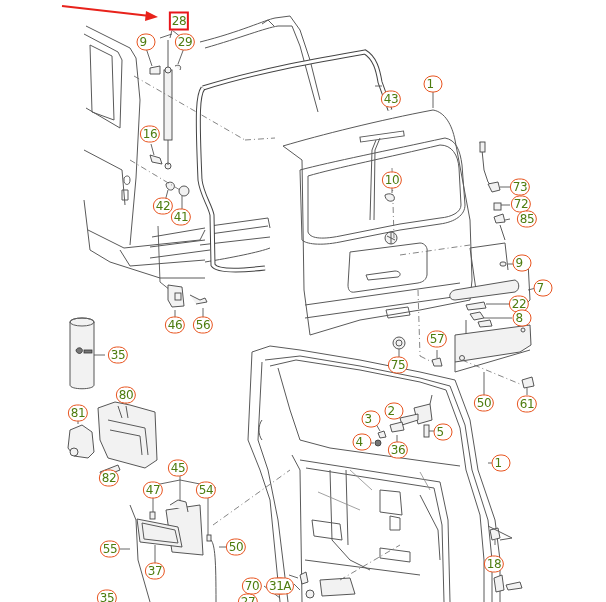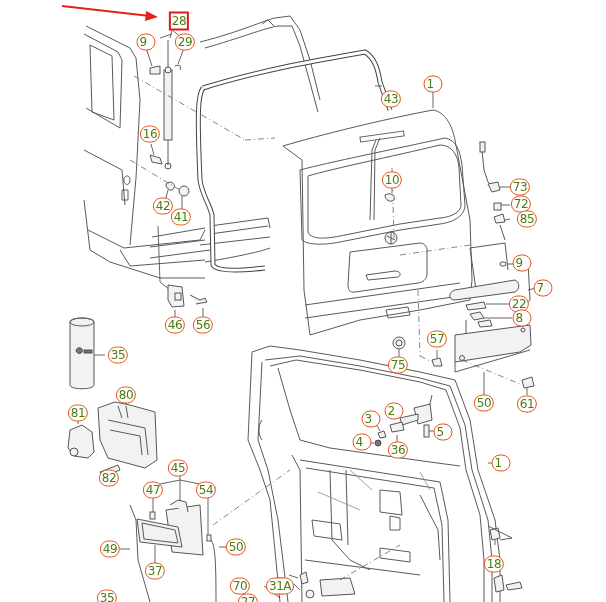--- a/index.html
+++ b/index.html
@@ -298,23 +298,23 @@
 <div class="callout" style="left:394px;top:411px">2</div>
 <div class="callout" style="left:371px;top:419px">3</div>
 <div class="callout" style="left:443px;top:432px">5</div>
 <div class="callout" style="left:362px;top:442px">4</div>
 <div class="callout" style="left:398px;top:450px">36</div>
 <div class="callout" style="left:501px;top:463px">1</div>
 <div class="callout" style="left:109px;top:478px">82</div>
 <div class="callout" style="left:178px;top:468px">45</div>
 <div class="callout" style="left:153px;top:490px">47</div>
 <div class="callout" style="left:206px;top:490px">54</div>
-<div class="callout" style="left:110px;top:549px">49</div>
+<div class="callout" style="left:110px;top:549px">55</div>
 <div class="callout" style="left:236px;top:547px">50</div>
 <div class="callout" style="left:155px;top:571px">37</div>
 <div class="callout" style="left:494px;top:564px">18</div>
 <div class="callout" style="left:280px;top:586px">65</div>
-<div class="callout" style="left:240px;top:586px">70</div>
+<div class="callout" style="left:252px;top:586px">70</div>
 <div class="callout" style="left:280px;top:586px">31A</div>
 <div class="callout" style="left:107px;top:598px">35</div>
 <div class="callout" style="left:248px;top:602px">27</div>
 
 </div>
 
 </body></html>

